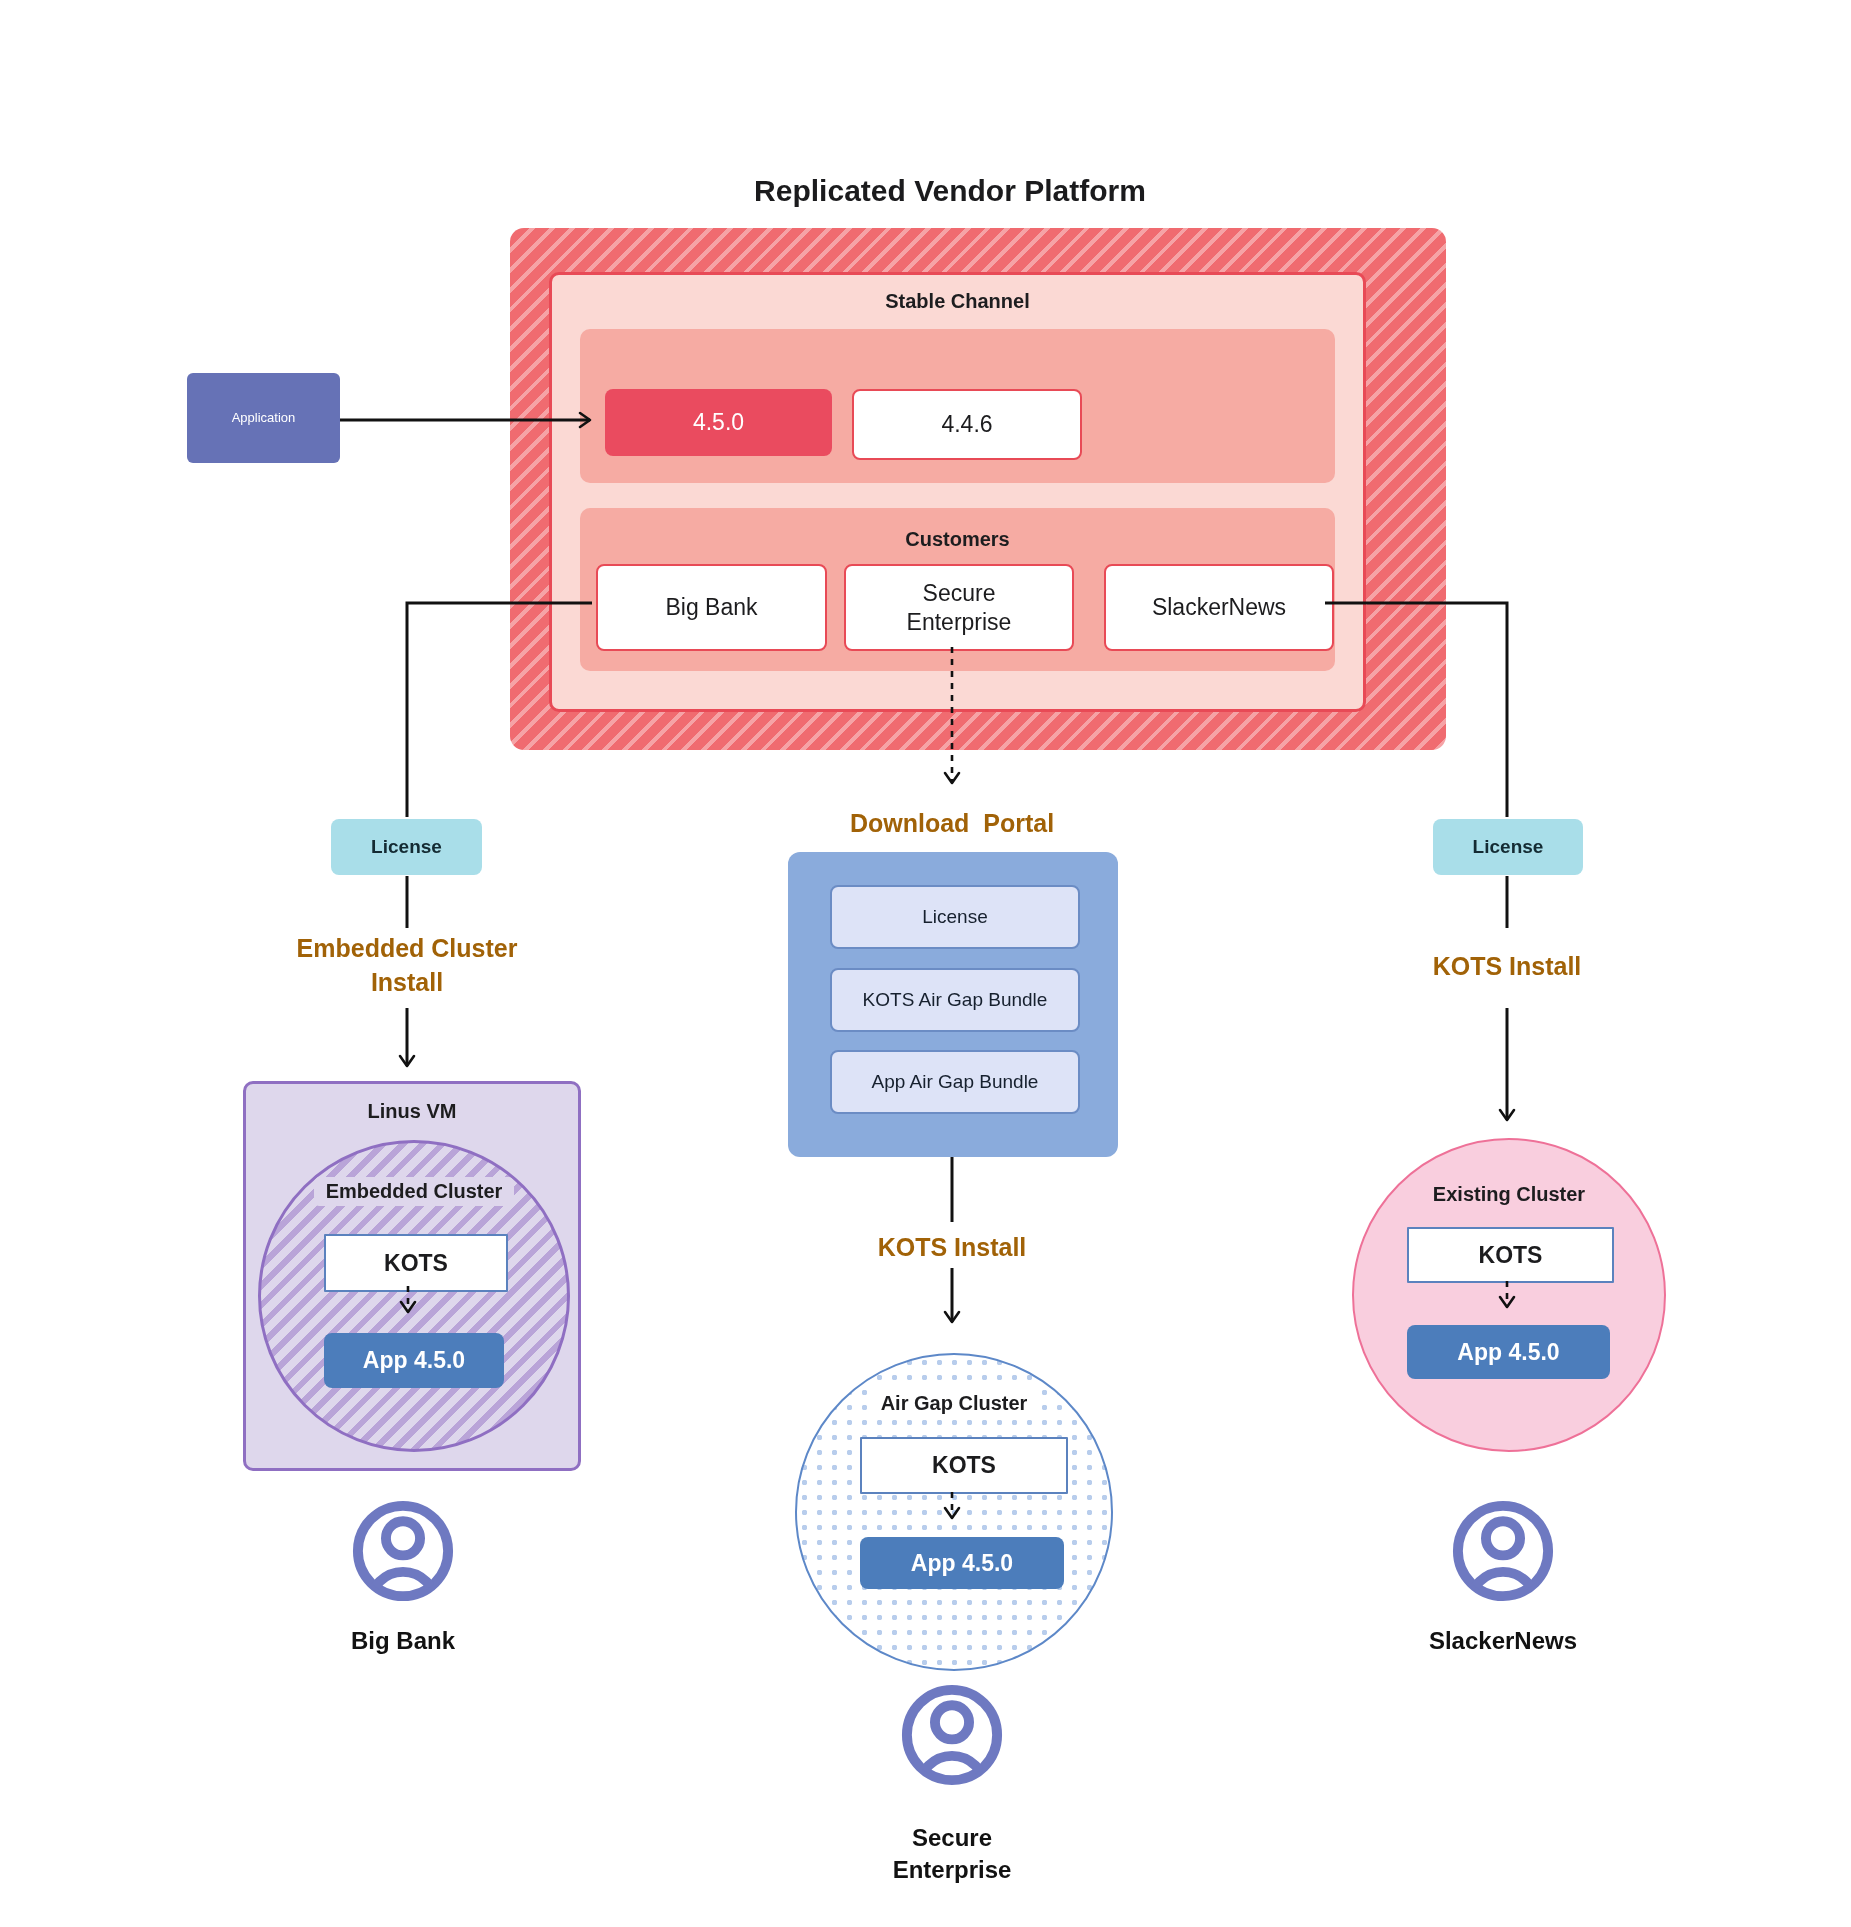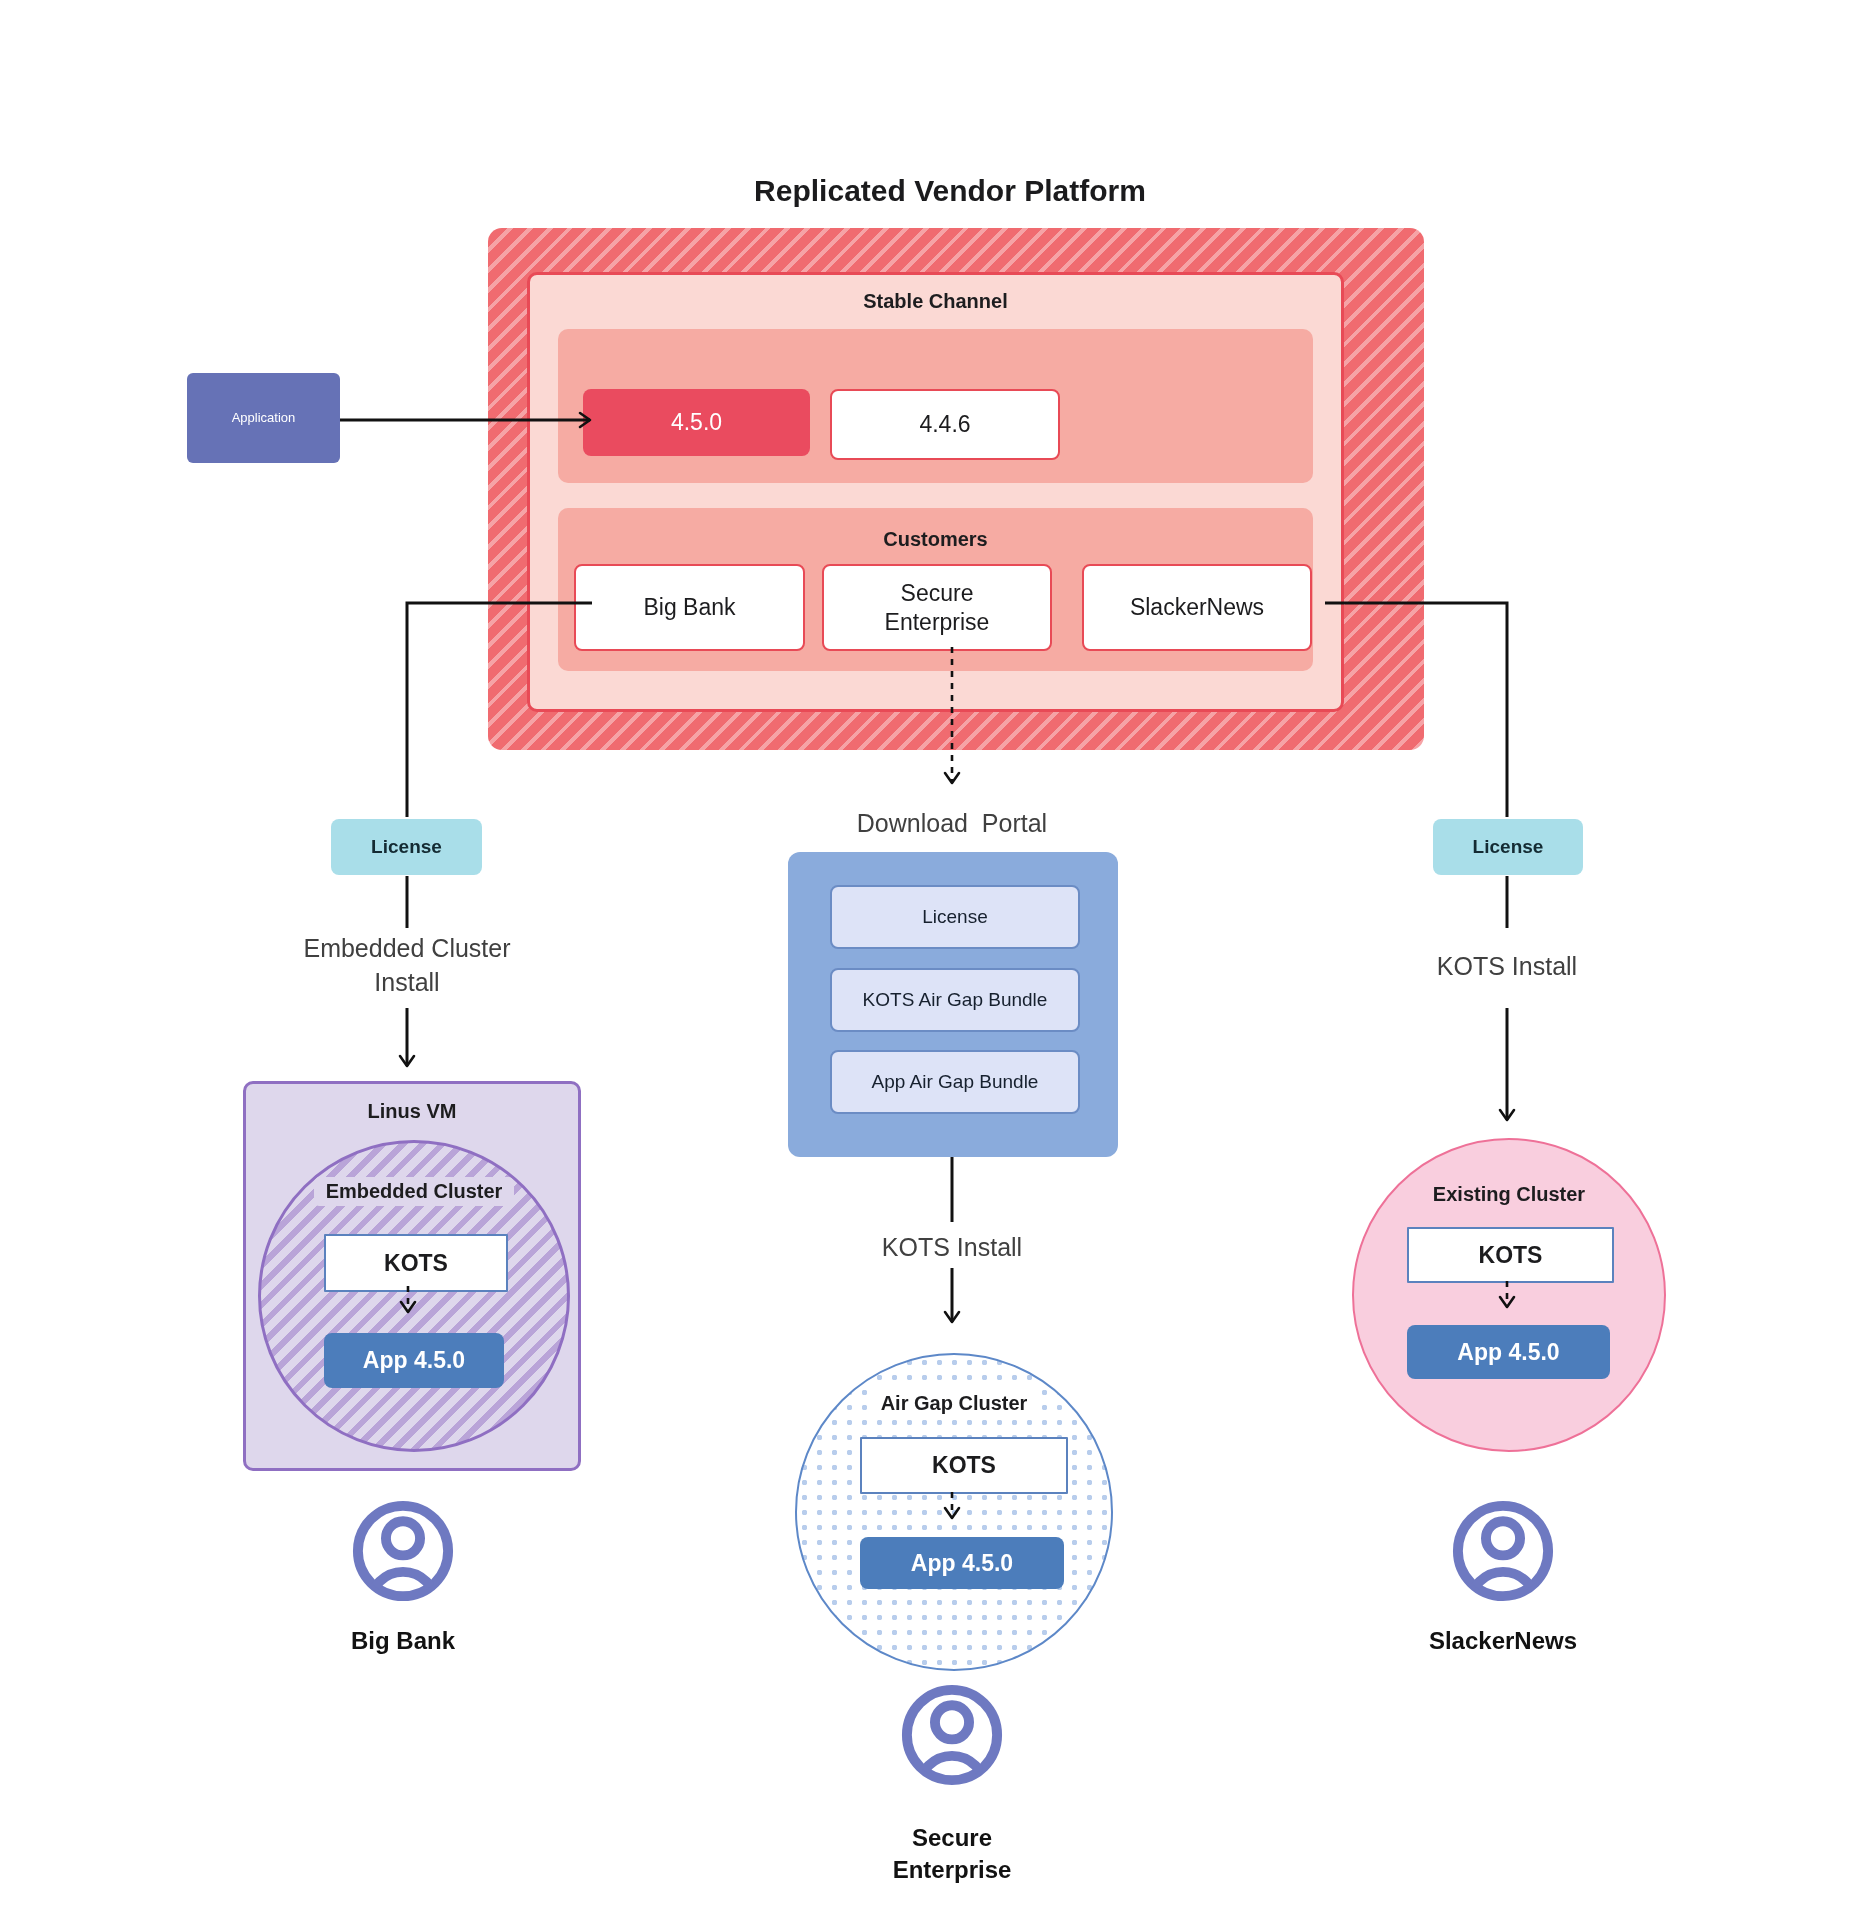--- a/index.html
+++ b/index.html
@@ -14,21 +14,21 @@
   .stable{background:#fbd9d4;border:3px solid #e84a56;border-radius:10px;}
   .section{background:#f6aba3;border-radius:10px;}
   .sec-label{position:absolute;left:0;right:0;text-align:center;font-size:20px;font-weight:600;color:#1d1d1f;}
   .node{position:absolute;display:flex;align-items:center;justify-content:center;
         text-align:center;border-radius:8px;font-size:23px;line-height:1.25;}
   .white-red{background:#fff;border:2.5px solid #e84a56;}
   .red-box{background:#ea4b5f;color:#fff;}
   
   .application{background:#6672b6;color:#fff;border-radius:6px;font-size:13px;}
   .license{background:#a9dee9;border-radius:8px;font-size:19px;font-weight:600;color:#142b33;}
-  .flow-label{position:absolute;text-align:center;font-size:25px;font-weight:400;color:#404040;line-height:34px;}
+  .flow-label{position:absolute;text-align:center;font-size:25px;font-weight:700;color:#a16207;line-height:34px;}
   .owner-label{position:absolute;text-align:center;font-size:24px;font-weight:600;color:#121212;line-height:32px;}
   
   .portal{background:#8aabdc;border-radius:12px;}
   .portal-item{background:#dde3f7;border:2px solid #6b8cc4;border-radius:8px;font-size:19px;font-weight:500;color:#16202e;}
   
   .vm-panel{background:#ded7ec;border:3px solid #8f6fc2;border-radius:10px;}
   .hatch-circle{border-radius:50%;border:3px solid #8f6fc2;overflow:hidden;background-color:#ded7ec;
      background-image:repeating-linear-gradient(135deg,#b9a4d8 0 6px,rgba(0,0,0,0) 6px 14px);}
   .dot-circle{border-radius:50%;border:2.5px solid #5d88c8;overflow:hidden;background-color:#fff;
      background-image:radial-gradient(#b8cdec 2.6px,rgba(0,0,0,0) 3px);background-size:15px 15px;}
@@ -62,21 +62,21 @@
           <circle cx="50" cy="99" r="30" fill="none" stroke="currentColor" stroke-width="9"></circle>
         </g>
       </symbol>
     </defs>
   </svg>
 
   <div class="title">Replicated Vendor Platform</div>
 
   <div class="node application" style="left:187px;top:373px;width:153px;height:90px">Application</div>
 
-  <div class="abs platform-hatch" style="left:488px;top:228px;width:936px;height:522px">
+  <div class="abs platform-hatch" style="left:510px;top:228px;width:936px;height:522px">
     <div class="abs stable" style="left:39px;top:44px;width:811px;height:434px">
       <div class="sec-label" style="top:15px">Stable Channel</div>
 
       <div class="abs section" style="left:28px;top:54px;width:755px;height:154px">
         <div class="node red-box" style="left:25px;top:60px;width:227px;height:67px">4.5.0</div>
         <div class="node white-red" style="left:272px;top:60px;width:226px;height:67px">4.4.6</div>
       </div>
 
       <div class="abs section" style="left:28px;top:233px;width:755px;height:163px">
         <div class="sec-label" style="top:20px">Customers</div>

